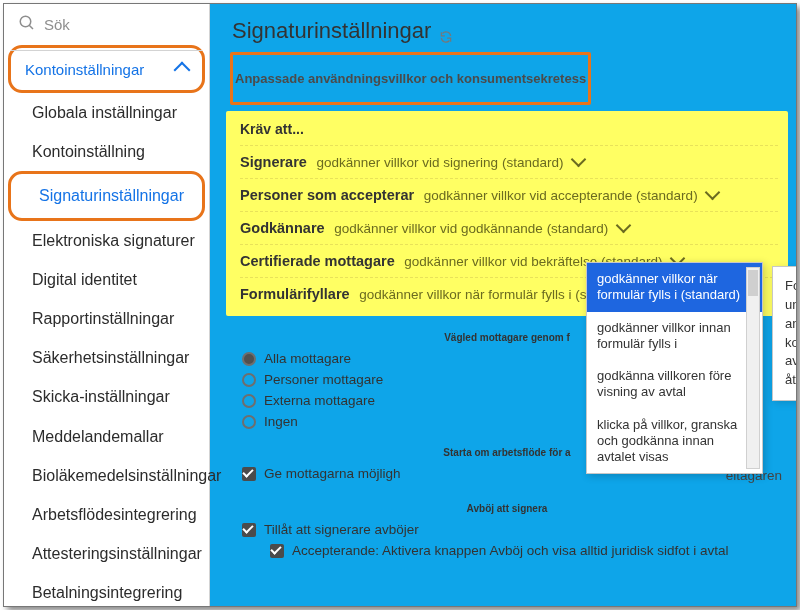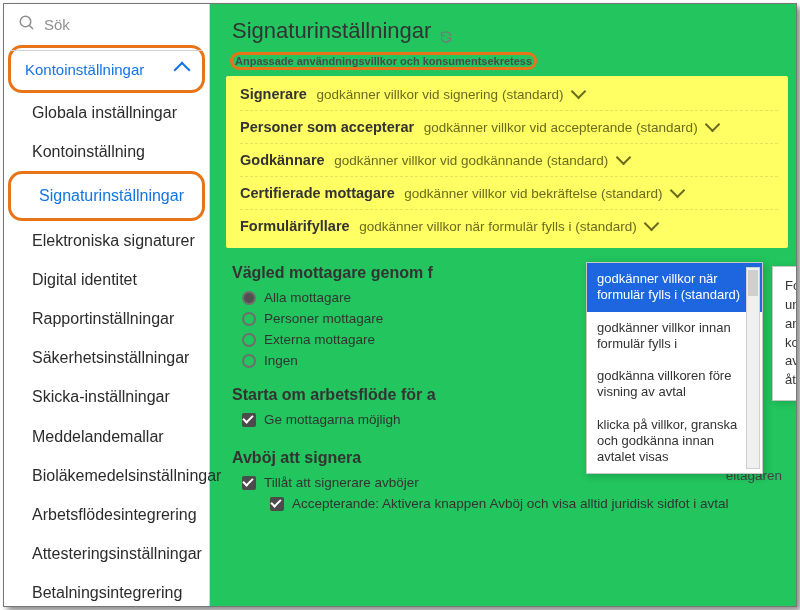--- a/index.html
+++ b/index.html
@@ -22,21 +22,21 @@
     font-size:13px;color:var(--text);
     background:#fff;
     position:relative;
     overflow:hidden;
     box-sizing:border-box;
   }
   .frame{
     position:absolute;top:3px;left:3px;right:3px;bottom:3px;
     border:1px solid #777;
     box-shadow:4px 4px 6px rgba(0,0,0,.45);
-    background:#22c55e;
+    background:#0ea5e9;
     display:flex;
     overflow:hidden;
   }
   
   .sidebar{
     width:206px;flex:0 0 206px;
     border-right:1px solid var(--border);
     background:var(--side-bg);
     box-sizing:border-box;
   }
@@ -66,23 +66,23 @@
     flex:1;position:relative;overflow:hidden;
     padding:0 0 0 0;
   }
   .page-title{
     font-size:22px;font-weight:400;color:#333;
     padding:14px 22px 8px 22px;
     display:flex;align-items:center;gap:8px;
   }
   .refresh-icon{width:14px;height:14px;}
   .section-heading{
-    color:#4b4b4b;font-size:11px;font-weight:600;
-    padding:0 2px;margin:0 10px 0 18px;
-    border:3px solid var(--orange);border-radius:12px;
+    color:#4b4b4b;font-size:13px;font-weight:600;
+    padding:16px 2px;margin:0 10px 0 18px;
+    border:3px solid var(--orange);border-radius:2px;
     display:inline-block;
   }
   .yellow-panel{
     margin:6px 8px 0 16px;
     background:var(--hl);
     padding:10px 10px 6px 14px;
     border-radius:2px;
     color:#323200;
     position:relative;
   }
@@ -93,21 +93,21 @@
   }
   .yellow-panel .row:first-child{border-top:none;padding-top:0;}
   .lbl{color:#333;font-weight:600;font-size:14px;}
   .role{color:#333;font-weight:700;font-size:14.5px;margin-right:6px;}
   .std{color:#6b6b20;font-size:13.5px;}
   .dd{display:inline-block;margin-left:6px;width:9px;height:9px;border-right:2px solid #6b6b20;border-bottom:2px solid #6b6b20;transform:rotate(45deg);vertical-align:2px;}
   
   .section{
     margin:16px 14px 0 22px;font-size:13.5px;color:#333;
   }
-  .section h4{margin:0 0 8px 0;font-size:16px;font-weight:600;}
+  .section h4{margin:0 0 8px 0;font-size:10px;font-weight:600;text-align:center;}
   .radio-row,.check-row{display:flex;align-items:center;gap:8px;margin:6px 0 6px 10px;}
   .radio{width:14px;height:14px;border:2px solid var(--radio);border-radius:50%;box-sizing:border-box;}
   .radio.filled{background:#505050;}
   .check{width:14px;height:14px;background:var(--check);border-radius:2px;position:relative;}
   .check::after{content:"";position:absolute;left:3px;top:0px;width:4px;height:8px;border:solid #fff;border-width:0 2px 2px 0;transform:rotate(45deg);}
   
   .popup{
     position:absolute;
     top:258px;left:376px;width:175px;
     background:#fff;border:1px solid #c7c7c7;
@@ -184,20 +184,21 @@
             <path d="M4 14a8 8 0 0 0 14 4"></path>
           </svg>
       </span>
     </div>
 
     <div style="margin-left:2px;">
       <span class="section-heading">Anpassade användningsvillkor och konsumentsekretess</span>
     </div>
 
     <div class="yellow-panel">
+      <div class="row"><span class="lbl">Kräv att...</span></div>
       <div class="row">
         <span class="role">Signerare</span>
         <span class="std">godkänner villkor vid signering (standard)</span>
         <span class="dd"></span>
       </div>
       <div class="row">
         <span class="role">Personer som accepterar</span>
         <span class="std">godkänner villkor vid accepterande (standard)</span>
         <span class="dd"></span>
       </div>

